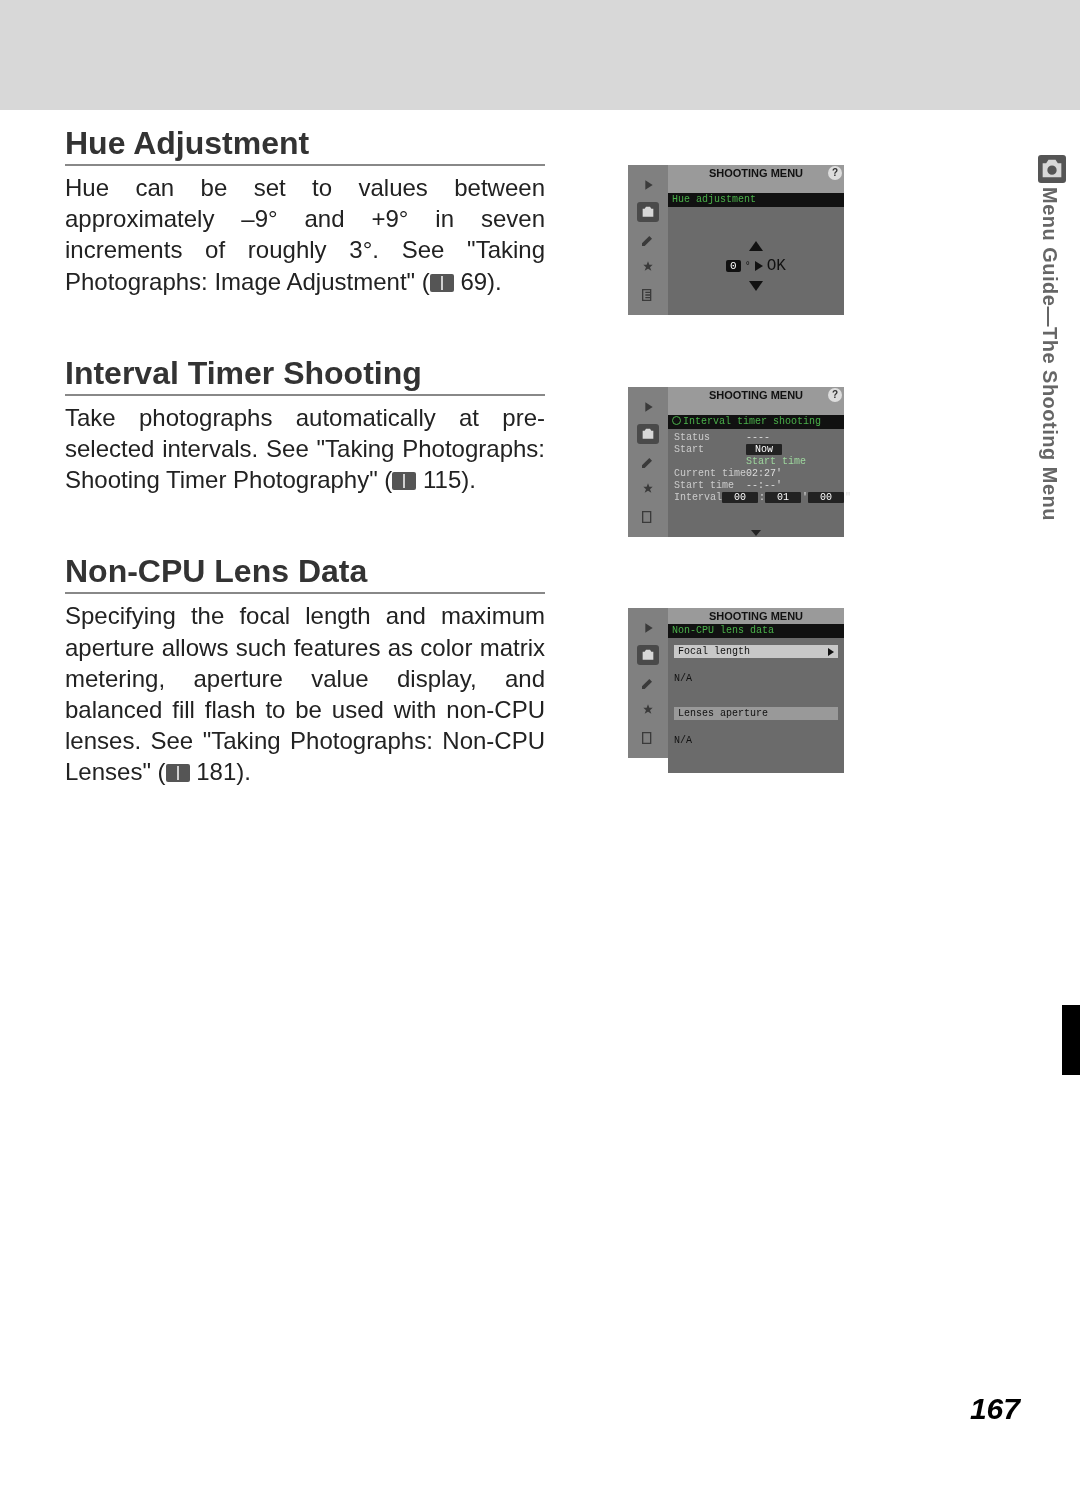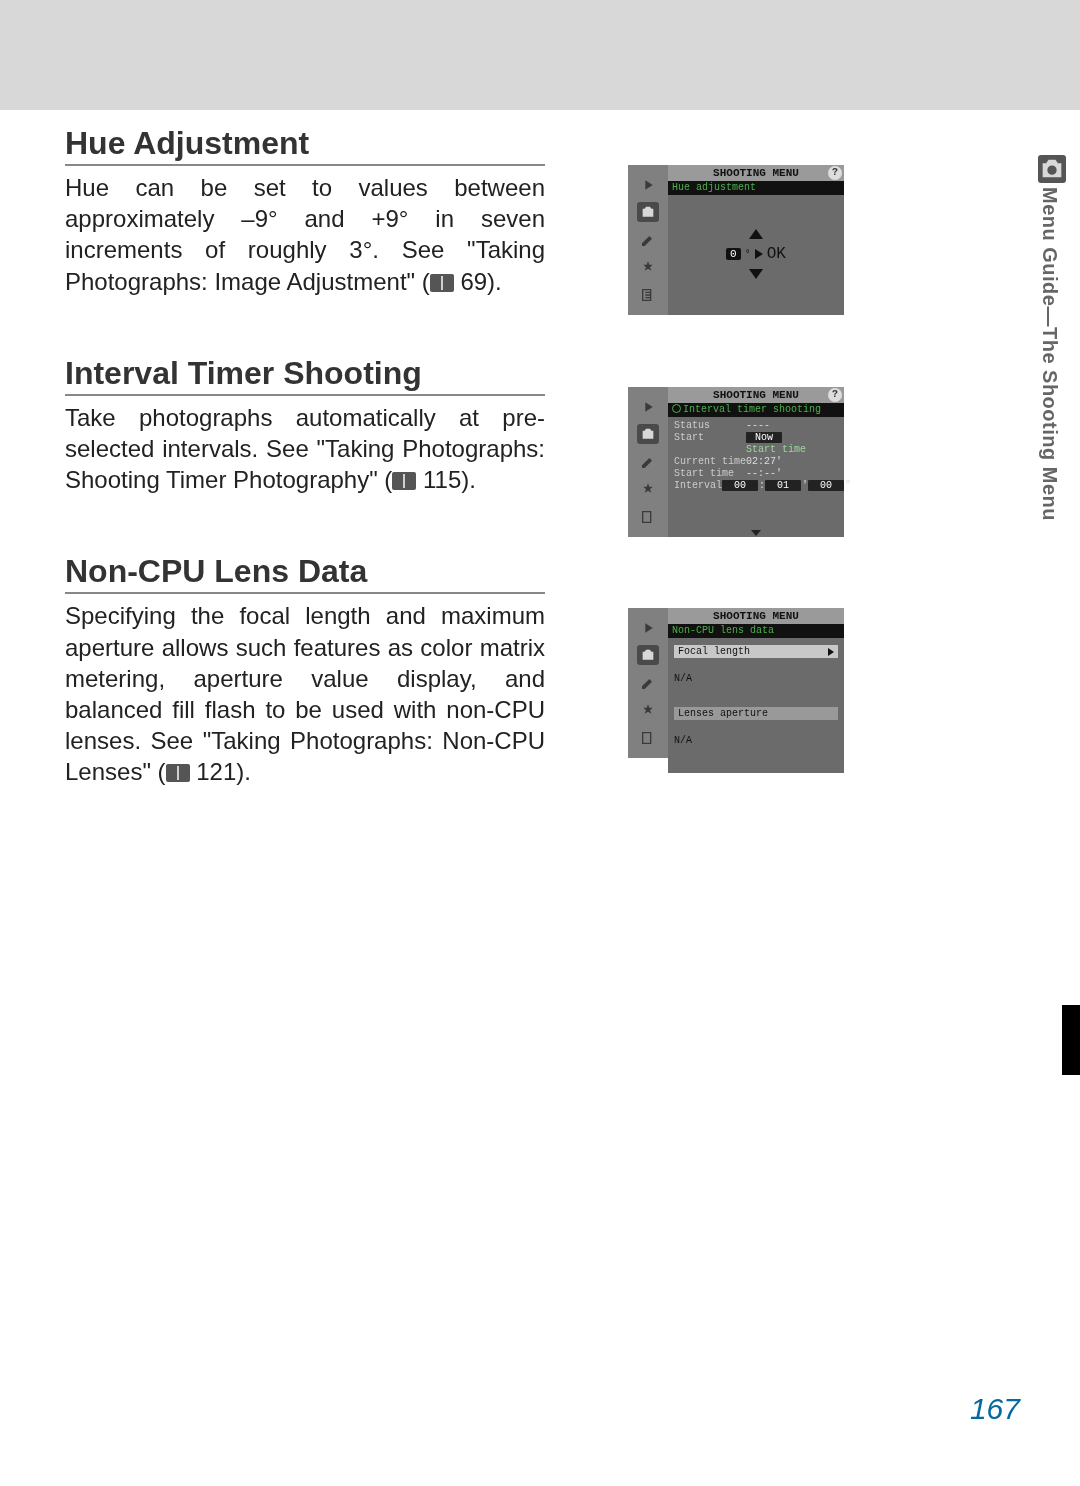--- a/index.html
+++ b/index.html
@@ -92,47 +92,47 @@
     width: 18px;
     height: 70px;
     background: #000;
   }
   .page-num {
     position: absolute;
     right: 60px;
     bottom: 60px;
     font-size: 30px;
     font-style: italic;
-    font-weight: normal;
-    color: #0369a1;
+    font-weight: bold;
+    color: #000000;
   }
   
   .screen {
     position: absolute;
     width: 216px;
     height: 150px;
     background: linear-gradient(135deg,#7a7a7a,#626262);
     left: 628px;
     border-radius: 2px;
   }
   .screen-full {
     position: absolute;
     left: 40px;
     top: 0;
     right: 0;
     bottom: 0;
     display: flex;
     flex-direction: column;
   }
   .screen-titlebar {
-    height: 16px;
+    height: 28px;
     background: #9a9a9a;
     color: #111;
     font-size: 11px;
-    font-family: Liberation Mono, monospace;
+    font-family: Liberation Sans, sans-serif;
     font-weight: bold;
     text-align: center;
     line-height: 16px;
     position: relative;
   }
   .help-icon {
     position: absolute;
     right: 2px; top: 1px;
     width: 14px; height: 14px;
     border-radius: 50%;
@@ -309,21 +309,21 @@
     <div class="section">
       <div class="sec-title">Interval Timer Shooting</div>
       <div class="sec-body">
         <span>Take photographs automatically at pre-selected intervals. See "Taking Photographs: Shooting Timer Photography" (</span><span class="book-icon"></span><span> 115).</span>
       </div>
     </div>
 
     <div class="section">
       <div class="sec-title">Non-CPU Lens Data</div>
       <div class="sec-body">
-        <span>Specifying the focal length and maximum aperture allows such features as color matrix metering, aperture value display, and balanced fill flash to be used with non-CPU lenses. See "Taking Photographs: Non-CPU Lenses" (</span><span class="book-icon"></span><span> 121).</span>
+        <span>Specifying the focal length and maximum aperture allows such features as color matrix metering, aperture value display, and balanced fill flash to be used with non-CPU lenses. See "Taking Photographs: Non-CPU Lenses" (</span><span class="book-icon"></span><span> 181).</span>
       </div>
     </div>
 
   </div>
 
   <div class="screen" style="top:165px;">
     <div class="sidebar-tabs">
       <div class="tab-mini">
           <svg viewBox="0 0 24 24" fill="currentColor">
             <path d="M8 5v14l11-7z"></path>

